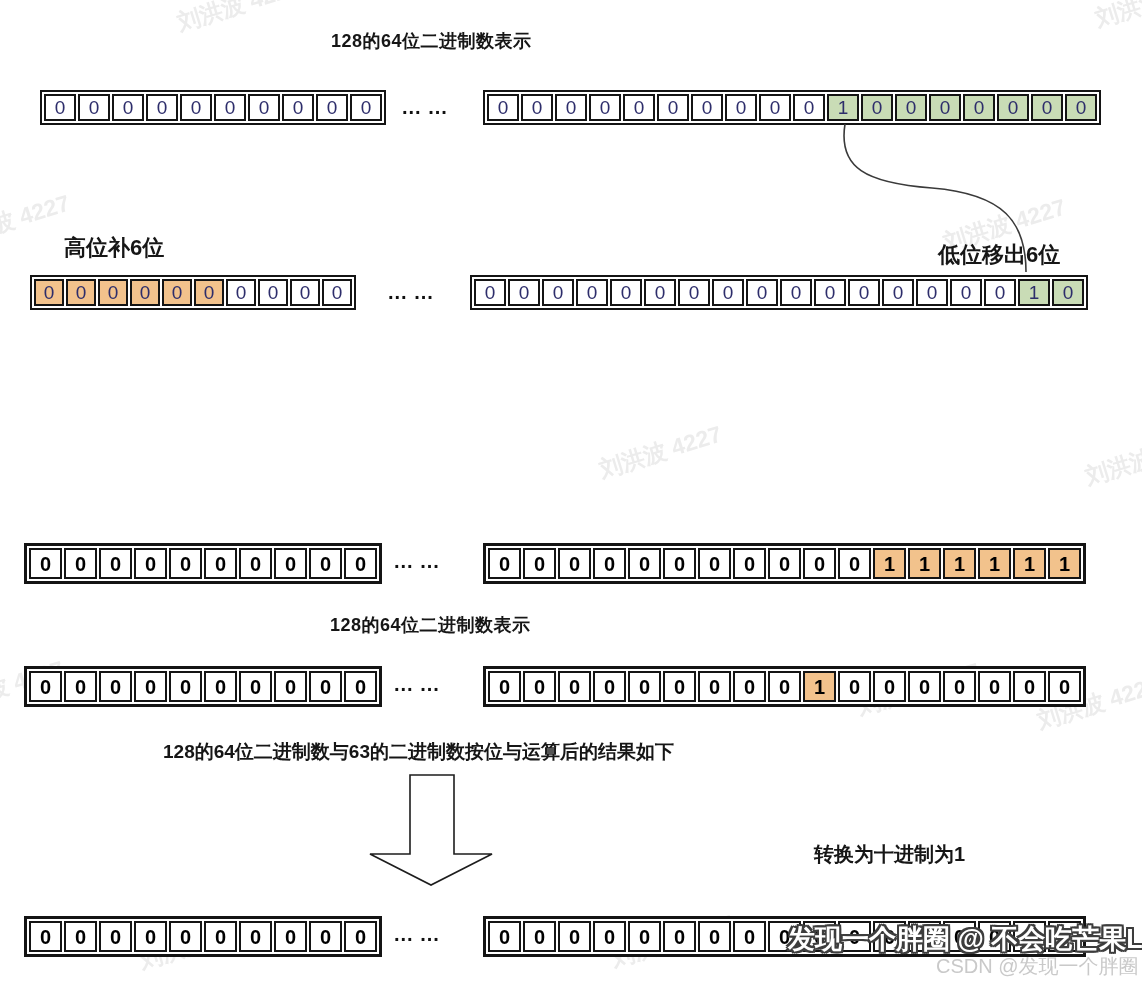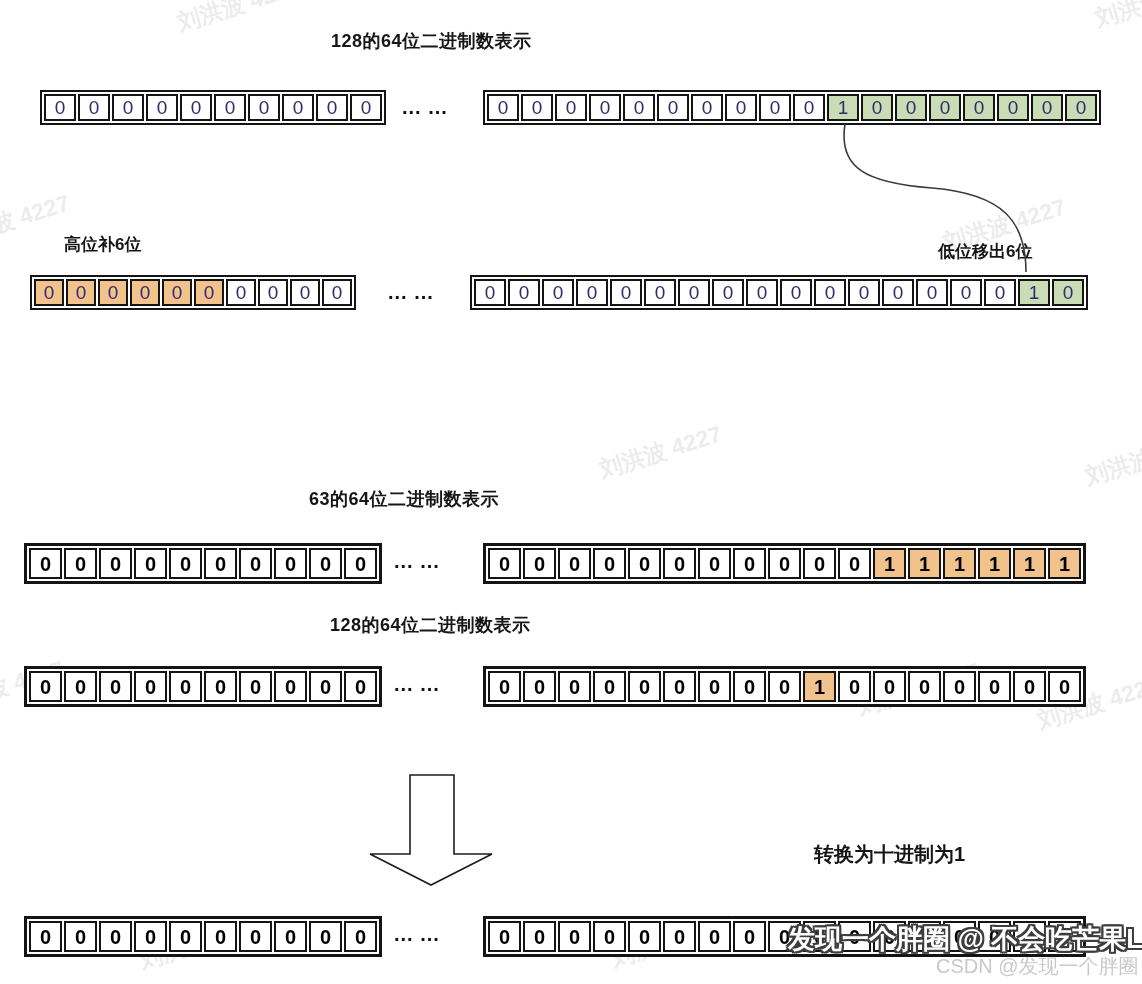--- a/index.html
+++ b/index.html
@@ -1,20 +1,20 @@
 <!DOCTYPE html>
 <html><head>
 <meta charset="utf-8">
 <style>
   html,body{margin:0;padding:0;background:#ffffff;}
   body{font-family:"Liberation Sans","DejaVu Sans",sans-serif;}
   .canvas{position:relative;width:1142px;height:984px;background:#fff;overflow:hidden;}
 
   .title{position:absolute;color:#161616;font-size:18px;font-weight:600;white-space:nowrap;letter-spacing:0.5px;}
-  .sublabel{position:absolute;color:#161616;font-size:17px;font-weight:600;white-space:nowrap;}
+  .sublabel{position:absolute;color:#161616;font-size:22px;font-weight:600;white-space:nowrap;}
 
   .bitrow{position:absolute;display:flex;align-items:center;border:2px solid #141414;background:#fff;padding:1px;box-sizing:content-box;}
   .bitrow .cell{box-sizing:border-box;flex:0 0 auto;width:var(--cw);height:var(--ch);
     border:2px solid #141414;margin:1px;display:flex;align-items:center;justify-content:center;
     font-size:var(--fs);color:var(--tc);background:#fff;line-height:1;}
   .r12{--ch:27px;--fs:19px;--tc:#2d2d6b;}
   .r345{--ch:31px;--fs:20px;--tc:#000;border-width:3px;}
   .r345 .cell{font-weight:700;}
 
   .dots{position:absolute;font-weight:800;font-size:20px;color:#101010;white-space:nowrap;letter-spacing:1px;}
@@ -110,21 +110,20 @@
       <div class="cell">0</div>
       <div class="cell">0</div>
       <div class="cell">0</div>
       <div class="cell">0</div>
       <div class="cell">0</div>
       <div class="cell">0</div>
       <div class="cell" style="background: rgb(201, 220, 182);">1</div>
       <div class="cell" style="background: rgb(201, 220, 182);">0</div>
     </div>
 
-  <div class="title" style="left:309px;top:487px">63的64位二进制数表示</div>
   <div class="bitrow r345" style="left:24px;top:543px;--cw:33px">
       <div class="cell">0</div>
       <div class="cell">0</div>
       <div class="cell">0</div>
       <div class="cell">0</div>
       <div class="cell">0</div>
       <div class="cell">0</div>
       <div class="cell">0</div>
       <div class="cell">0</div>
       <div class="cell">0</div>
@@ -178,20 +177,21 @@
       <div class="cell" style="background: rgb(242, 194, 140);">1</div>
       <div class="cell">0</div>
       <div class="cell">0</div>
       <div class="cell">0</div>
       <div class="cell">0</div>
       <div class="cell">0</div>
       <div class="cell">0</div>
       <div class="cell">0</div>
     </div>
 
+  <div class="sublabel" style="left:163px;top:739px;font-size:19px">128的64位二进制数与63的二进制数按位与运算后的结果如下</div>
   <div class="sublabel" style="left:814px;top:841px;font-size:20px">转换为十进制为1</div>
   <div class="bitrow r345" style="left:24px;top:916px;--cw:33px">
       <div class="cell">0</div>
       <div class="cell">0</div>
       <div class="cell">0</div>
       <div class="cell">0</div>
       <div class="cell">0</div>
       <div class="cell">0</div>
       <div class="cell">0</div>
       <div class="cell">0</div>

